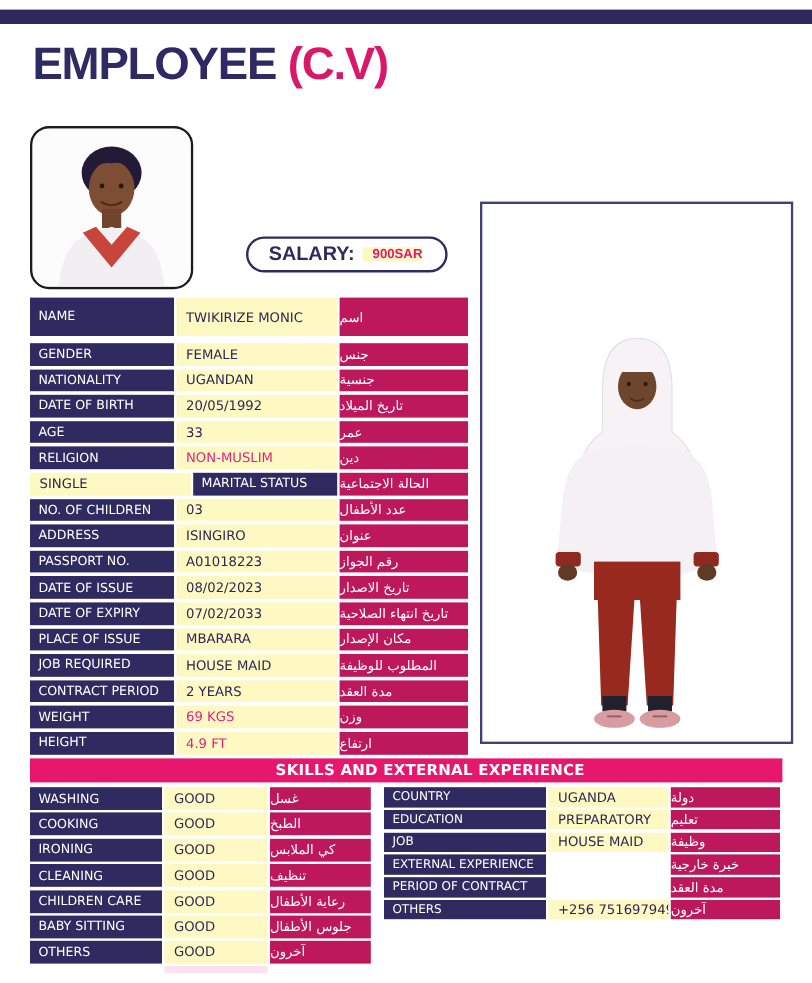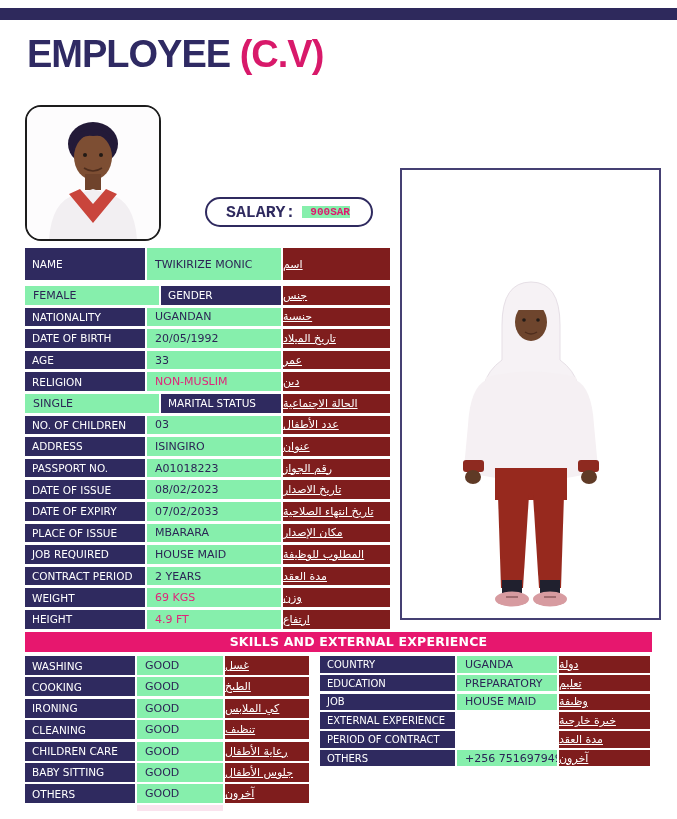--- a/index.html
+++ b/index.html
@@ -31,35 +31,35 @@
     overflow: hidden; background: #fdfdfd;
   }
   .headshot svg { display: block; }
 
   
   .salary {
     left: 205px; top: 197px; width: 168px; height: 30px;
     border: 2px solid #2f2a5f; border-radius: 15px;
     display: flex; align-items: center; justify-content: center; gap: 7px;
     font-size: 16.5px; font-weight: 700; background: #fff;
-    font-family: Liberation Mono, monospace;
+    font-family: Liberation Sans, sans-serif;
   }
   .salary .lab { color: #2f2a5f; }
   .salary .val { color: #e0186e; }
 
   
   .tbl { display: flex; flex-direction: column; }
   .row { display: flex; }
   .cell {
     display: flex; align-items: center;
     overflow: hidden; white-space: nowrap;
   }
   .lbl { background: #2f2a5f; color: #ffffff; font-size: 10.5px; padding-left: 7px; margin-right: 2px; }
-  .val { background: #86efac; color: #2b2555; font-size: 11px; padding-left: 8px; margin-right: 2px; }
-  .ara { background: #7f1d1d; color: #ffffff; font-size: 11px; justify-content: flex-end; padding-right: 8px; direction: rtl; text-decoration: underline; }
+  .val { background: #fef9c3; color: #2b2555; font-size: 11px; padding-left: 8px; margin-right: 2px; }
+  .ara { background: #be185d; color: #ffffff; font-size: 11px; justify-content: flex-end; padding-right: 8px; direction: rtl; }
   .val.accent-text { color: #e0247a; }
   .val.empty { background: transparent; }
 
   
   .main-table { left: 25px; top: 248px; width: 365px; }
   .main-table .row { height: 18.6px; margin-bottom: 3px; }
   .main-table .row:first-child { height: 32px; margin-bottom: 6px; }
   .main-table .lbl { width: 120px; }
   .main-table .val { width: 134px; }
   .main-table .ara { width: 107px; }
@@ -128,22 +128,22 @@
 </div>
 
 <div class="abs tbl main-table" id="main-table">
   <div class="row">
     <div class="cell lbl">NAME</div>
     <div class="cell val">TWIKIRIZE MONIC</div>
     <div class="cell ara">اسم</div>
   </div>
 
   <div class="row">
+    <div class="cell lbl">GENDER</div>
     <div class="cell val">FEMALE</div>
-    <div class="cell lbl">GENDER</div>
     <div class="cell ara">جنس</div>
   </div>
 
   <div class="row">
     <div class="cell lbl">NATIONALITY</div>
     <div class="cell val">UGANDAN</div>
     <div class="cell ara">جنسية</div>
   </div>
 
   <div class="row">

